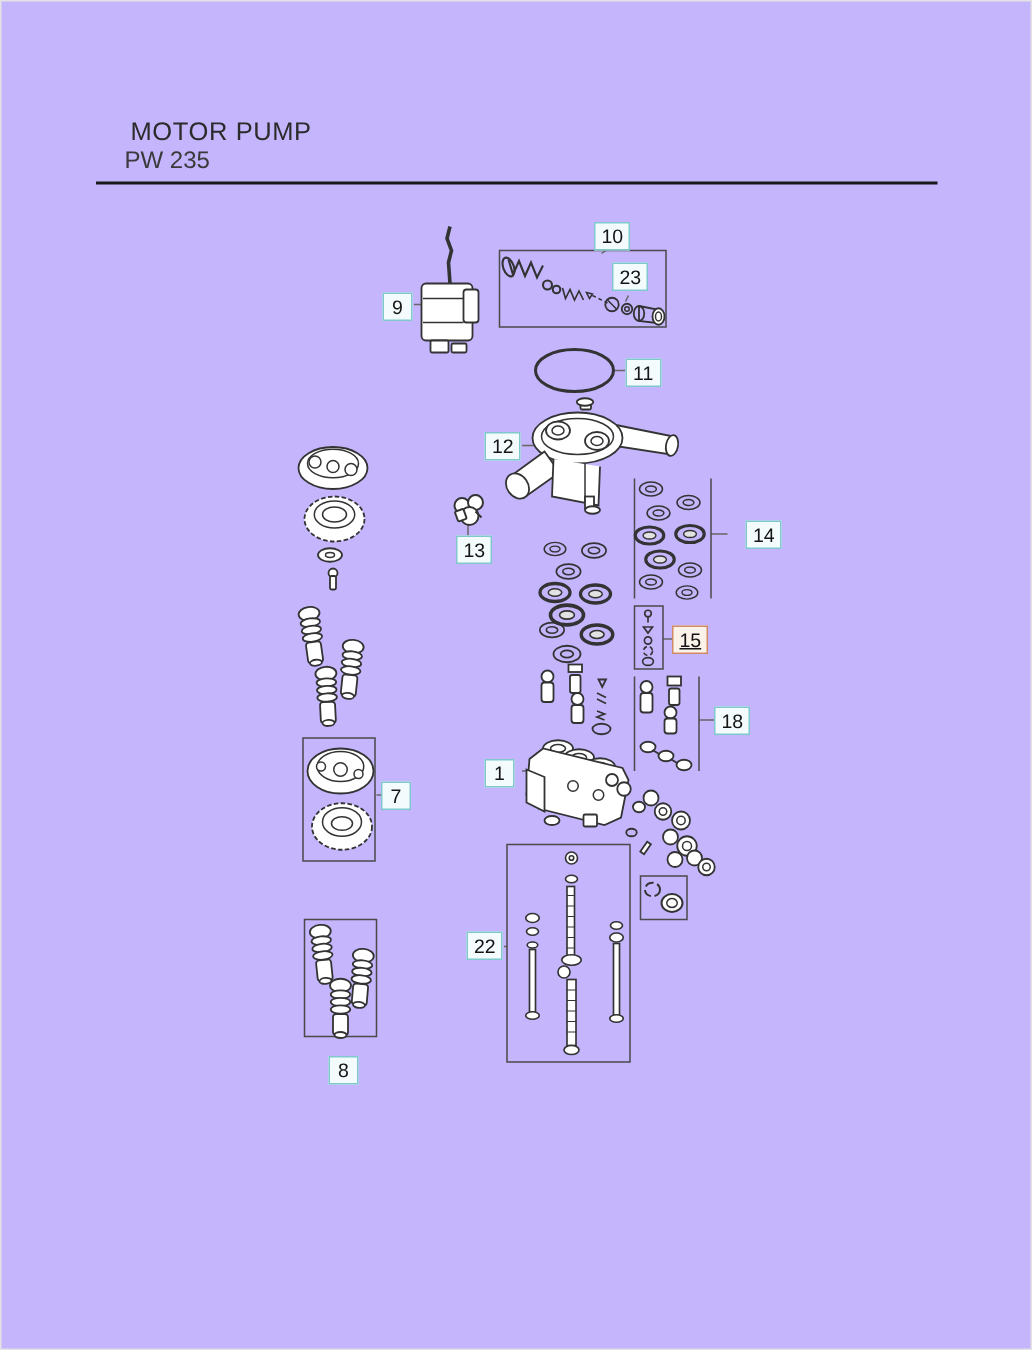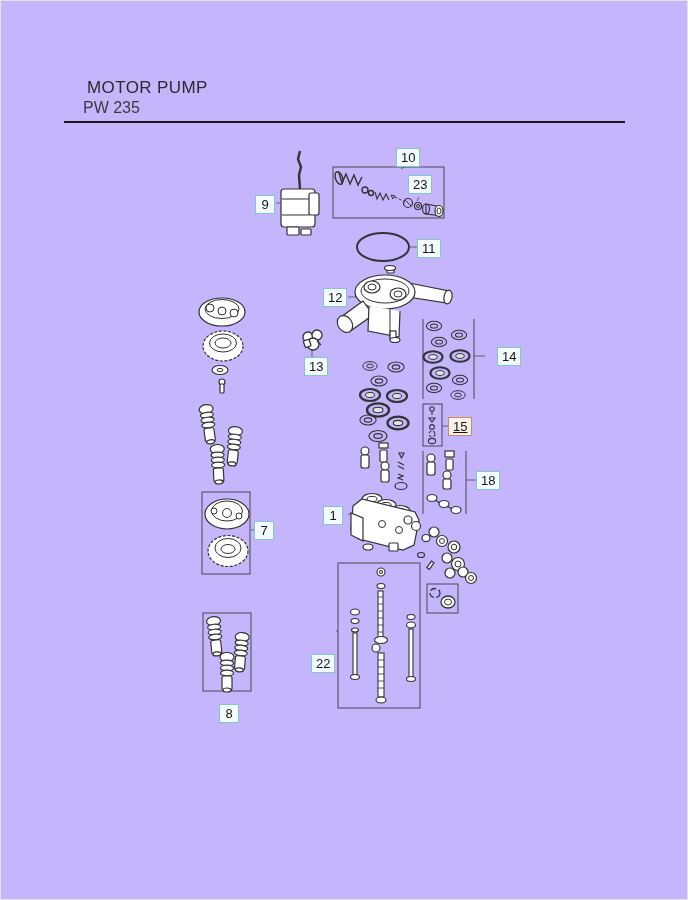--- a/index.html
+++ b/index.html
@@ -300,16 +300,16 @@
   <div class="callout" style="left:218px;top:703px;">8</div>
   <div class="callout" style="left:254px;top:194px;">9</div>
   <div class="callout" style="left:395px;top:147px;">10</div>
   <div class="callout" style="left:416px;top:238px;">11</div>
   <div class="callout" style="left:322px;top:287px;text-align:right;">12</div>
   <div class="callout" style="left:303px;top:356px;">13</div>
   <div class="callout" style="left:496px;top:346px;">14</div>
   <div class="callout hl" style="left:447px;top:416px;">15</div>
   <div class="callout" style="left:475px;top:470px;">18</div>
   <div class="callout" style="left:322px;top:505px;">1</div>
-  <div class="callout" style="left:310px;top:653px;">22</div>
+  <div class="callout" style="left:310px;top:620px;">22</div>
   <div class="callout" style="left:407px;top:174px;">23</div>
 
 </div>
 
 </body></html>

